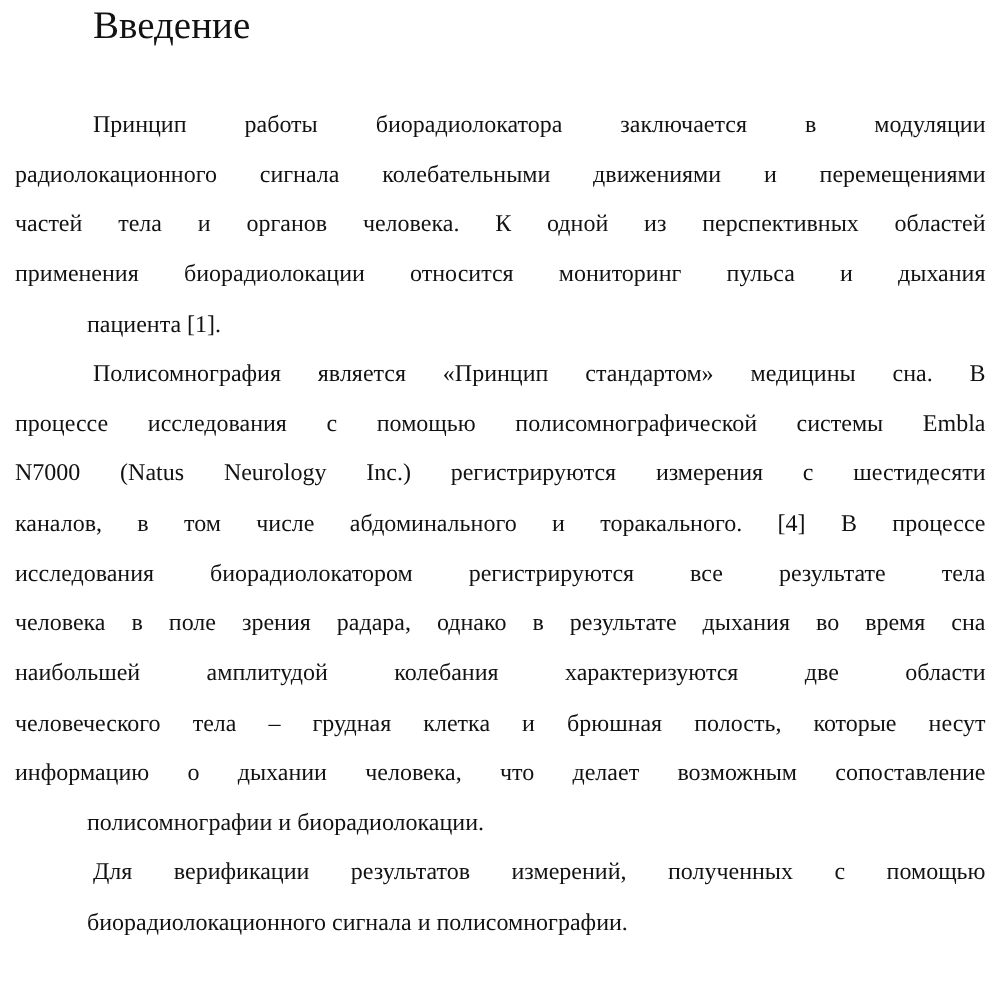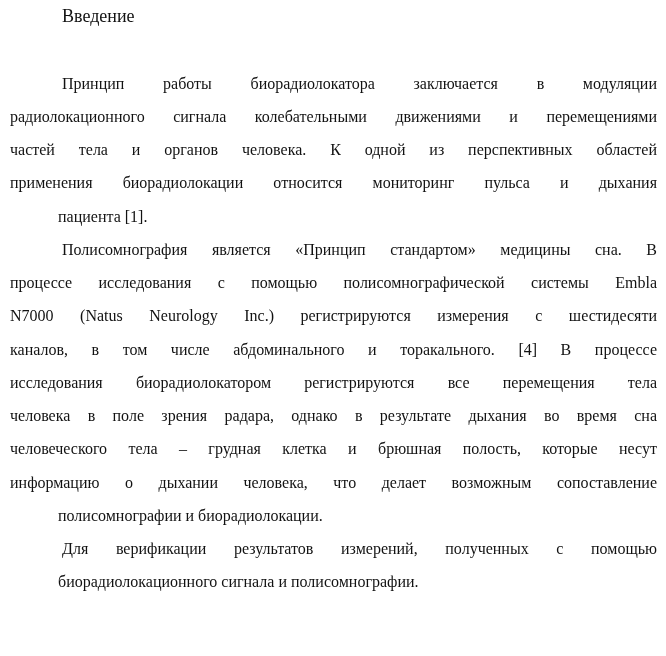--- a/index.html
+++ b/index.html
@@ -32,21 +32,21 @@
   .line.last {
     text-align-last: left;
     margin-left: 48px;
   }
   .line.indent {
     text-indent: 52px;
   }
   .title-line {
     height: 33.25px;
     line-height: 33.25px;
-    font-size: 18px;
+    font-size: 26px;
     text-align: left;
     text-indent: 52px;
     font-weight: normal;
   }
   .blank-line {
     height: 33.25px;
   }
 </style>
 </head>
 <body style="background: rgb(255, 255, 255);">
@@ -57,21 +57,22 @@
   <div>
       <div class="line indent">Принцип работы биорадиолокатора заключается в модуляции</div>
       <div class="line">радиолокационного сигнала колебательными движениями и перемещениями</div>
       <div class="line">частей тела и органов человека. К одной из перспективных областей</div>
       <div class="line">применения биорадиолокации относится мониторинг пульса и дыхания</div>
       <div class="line last">пациента [1].</div>
       <div class="line indent">Полисомнография является «Принцип стандартом» медицины сна. В</div>
       <div class="line">процессе исследования с помощью полисомнографической системы Embla</div>
       <div class="line">N7000 (Natus Neurology Inc.) регистрируются измерения с шестидесяти</div>
       <div class="line">каналов, в том числе абдоминального и торакального. [4] В процессе</div>
-      <div class="line">исследования биорадиолокатором регистрируются все перемещения тела</div>
+      <div class="line">исследования биорадиолокатором регистрируются все результате тела</div>
       <div class="line">человека в поле зрения радара, однако в результате дыхания во время сна</div>
+      <div class="line">наибольшей амплитудой колебания характеризуются две области</div>
       <div class="line">человеческого тела – грудная клетка и брюшная полость, которые несут</div>
       <div class="line">информацию о дыхании человека, что делает возможным сопоставление</div>
       <div class="line last">полисомнографии и биорадиолокации.</div>
       <div class="line indent">Для верификации результатов измерений, полученных с помощью</div>
       <div class="line last">биорадиолокационного сигнала и полисомнографии.</div>
     </div>
 </div>
 
 </body></html>

